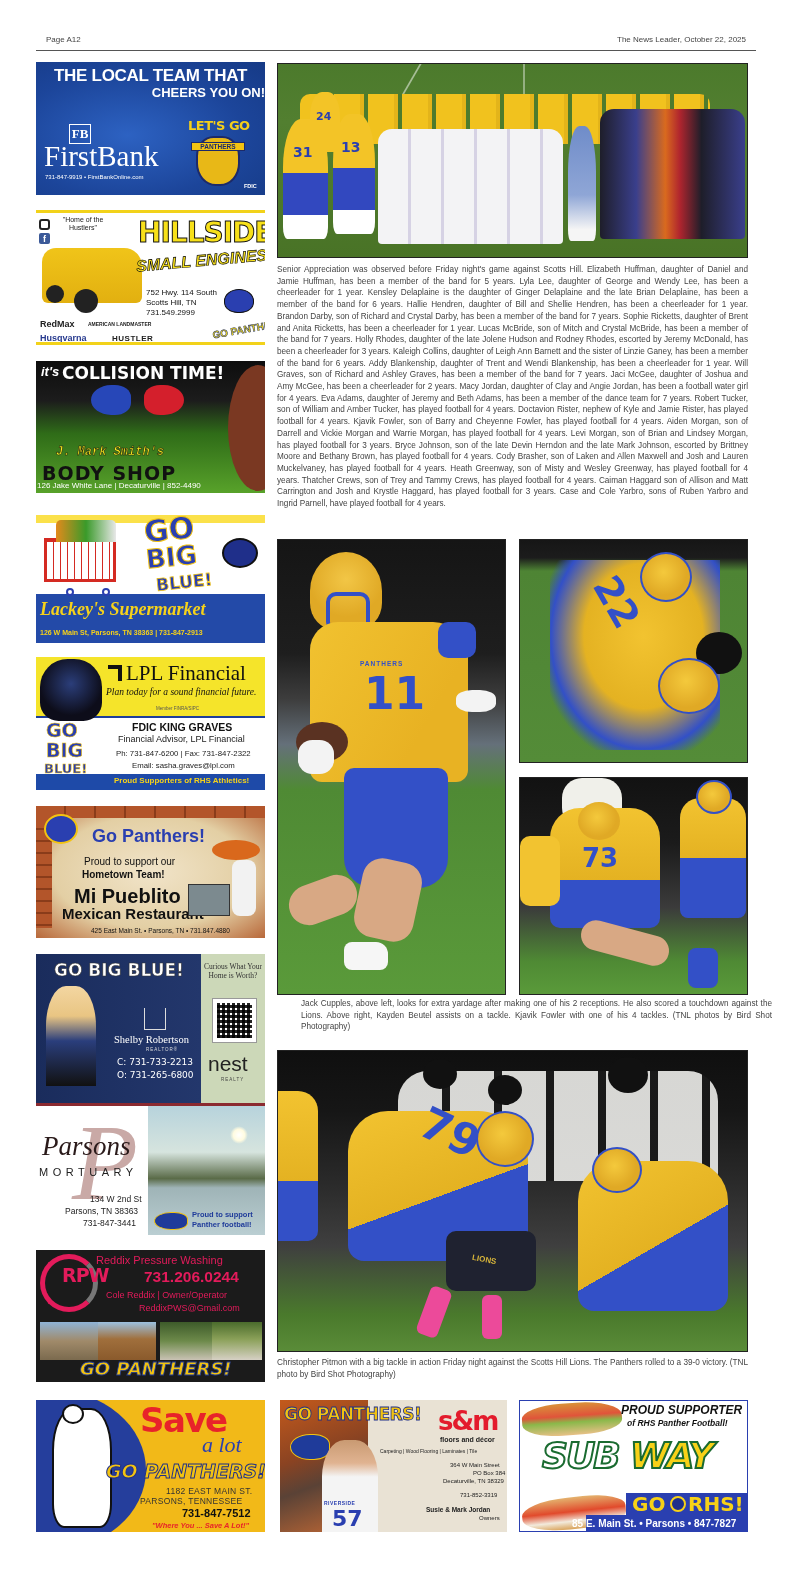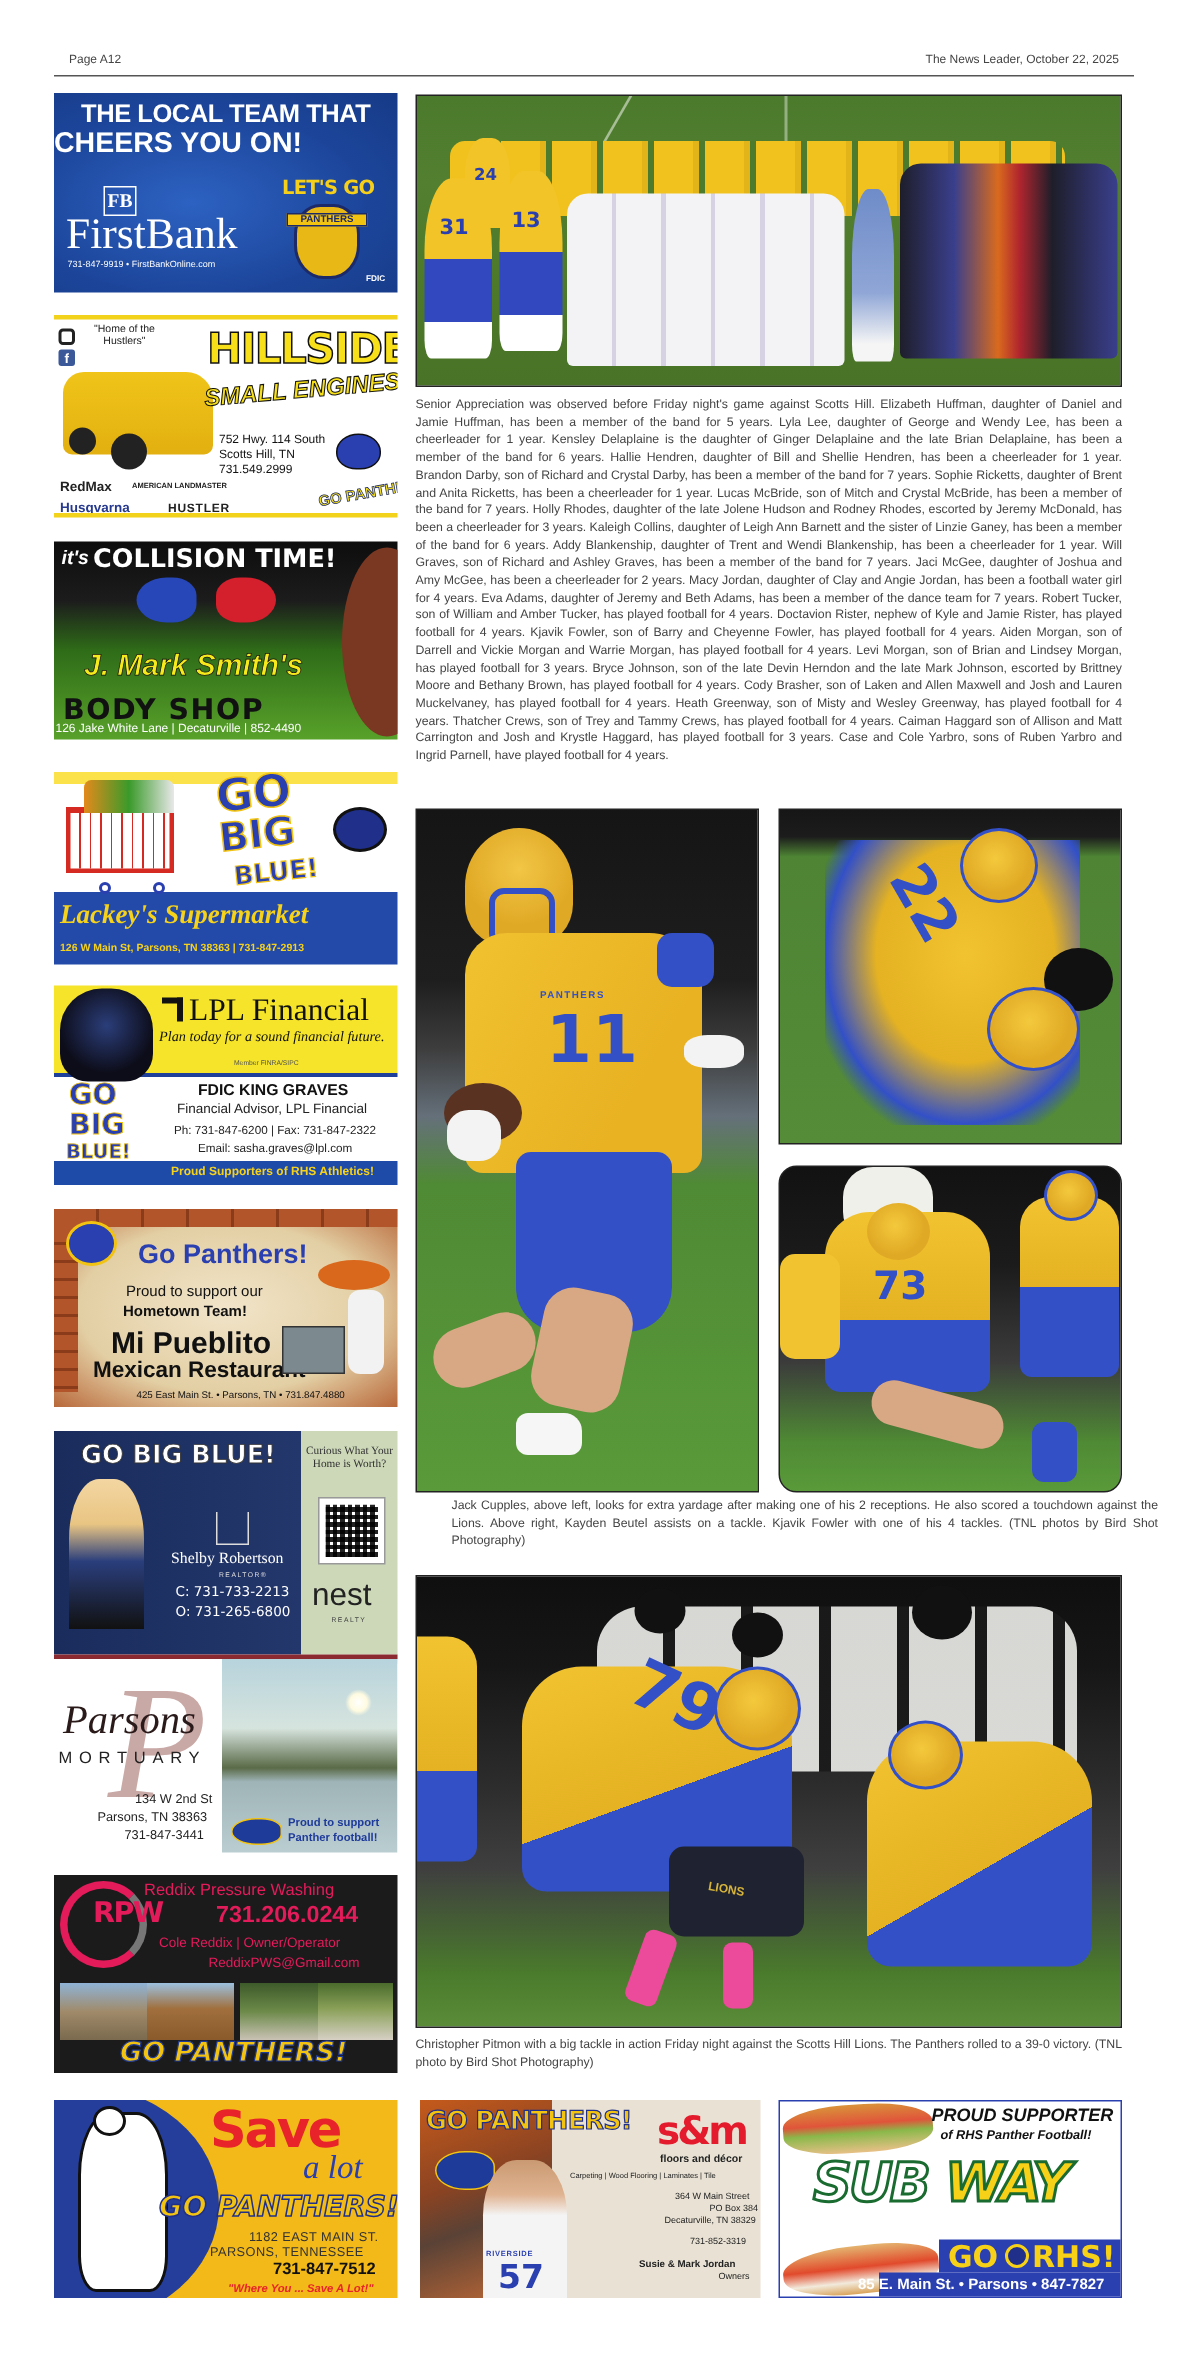--- a/index.html
+++ b/index.html
@@ -25,21 +25,21 @@
 <body>
 
 <div class="header">
   <span class="left">Page A12</span>
   <span class="right">The News Leader, October 22, 2025</span>
   <div class="rule"></div>
 </div>
 
 <div class="ad" style="top:62px;height:133px;background:radial-gradient(ellipse at 40% 55%, #2d62c2 0%, #1c459a 60%, #163a86 100%);">
   <div style="left:0;width:229px;top:4px;text-align:center;color:#fff;font-weight:bold;font-size:17px;letter-spacing:-0.3px;">THE LOCAL TEAM THAT</div>
-  <div style="left:0;width:229px;top:23px;text-align:left;color:#fff;font-weight:bold;font-size:19px;">CHEERS YOU ON!</div>
+  <div style="left:0;width:229px;top:23px;text-align:right;color:#fff;font-weight:bold;font-size:13px;">CHEERS YOU ON!</div>
   <div style="left:33px;top:62px;width:22px;height:20px;border:1.5px solid #fff;color:#fff;font-family:'Liberation Serif',serif;font-weight:bold;font-size:13px;text-align:center;line-height:17px;">FB</div>
   <div style="left:8px;top:78px;color:#fff;font-family:Liberation Serif, serif;font-size:29px;">FirstBank</div>
   <div style="left:9px;top:112px;color:#fff;font-size:6px;">731-847-9919 • FirstBankOnline.com</div>
   <div style="left:152px;top:56px;color:#f5cf1a;font-weight:bold;font-size:13px;font-family:'DejaVu Sans',sans-serif;letter-spacing:-0.5px;">LET'S GO</div>
   <div style="left:160px;top:74px;width:44px;height:50px;background:#e8b817;border:2px solid #1c2a6a;border-radius:40% 40% 45% 45%;"></div>
   <div style="left:155px;top:80px;width:54px;background:#f2c311;color:#1c2a6a;font-weight:bold;font-size:6.5px;text-align:center;border:1px solid #1c2a6a;">PANTHERS</div>
   <div style="left:208px;top:121px;color:#fff;font-weight:bold;font-size:5.5px;">FDIC</div>
 </div>
 
 <div class="ad" style="top:210px;height:135px;background:#fff;border-top:3px solid #f2d21a;border-bottom:3px solid #f2d21a;">
@@ -61,21 +61,21 @@
   <div style="left:4px;top:120px;font-size:9px;font-weight:bold;color:#273a8f;">Husqvarna</div>
   <div style="left:76px;top:121px;font-size:8px;font-weight:bold;color:#222;letter-spacing:0.5px;">HUSTLER</div>
 </div>
 
 <div class="ad" style="top:361px;height:132px;background:linear-gradient(180deg,#0d0d0d 0%, #1c1c1c 30%, #2f6c18 55%, #58a22a 100%);">
   <div style="left:5px;top:3px;color:#fff;font-style:italic;font-weight:bold;font-size:13px;">it's</div>
   <div style="left:26px;top:2px;color:#fff;font-weight:bold;font-size:17px;font-family:'DejaVu Sans',sans-serif;">COLLISION TIME!</div>
   <div style="left:55px;top:24px;width:40px;height:30px;background:#2747b8;border-radius:50% 40% 40% 50%;"></div>
   <div style="left:108px;top:24px;width:40px;height:30px;background:#d41f2c;border-radius:40% 50% 50% 40%;"></div>
   <div style="left:192px;top:4px;width:60px;height:126px;background:#7a3822;border-radius:50%;"></div>
-  <div style="left:20px;top:72px;color:#f6ea1c;font-style:italic;font-weight:bold;font-size:20px;-webkit-text-stroke:0.5px #111;">J. Mark Smith's</div>
+  <div style="left:20px;top:84px;color:#f6ea1c;font-style:italic;font-weight:bold;font-size:12px;font-family:Liberation Mono, monospace;-webkit-text-stroke:0.5px #111;">J. Mark Smith's</div>
   <div style="left:6px;top:101px;color:#111;font-weight:bold;font-size:19px;letter-spacing:1px;font-family:'DejaVu Sans',sans-serif;text-align:center;">BODY SHOP</div>
   <div style="left:1px;top:120px;color:#fff;font-size:8px;">126 Jake White Lane | Decaturville | 852-4490</div>
 </div>
 
 <div class="ad" style="top:508px;height:135px;background:linear-gradient(180deg,#fff 0%, #fff 5%, #fbe14a 5%, #fbe14a 11%, #fff 11%, #fff 64%, #234aa8 64%);">
   <div style="left:8px;top:30px;width:72px;height:44px;border:3px solid #d42a22;border-top-width:4px;background:repeating-linear-gradient(90deg, transparent 0 6px, #d42a22 6px 7px);"></div>
   <div style="left:20px;top:12px;width:60px;height:22px;background:linear-gradient(90deg,#e38a1b,#3a9a2a,#e8e8e8);border-radius:5px 5px 0 0;"></div>
   <div style="left:30px;top:80px;width:8px;height:8px;border:2px solid #2a3fb0;border-radius:50%;"></div>
   <div style="left:66px;top:80px;width:8px;height:8px;border:2px solid #2a3fb0;border-radius:50%;"></div>
   <div style="left:108px;top:4px;color:#2a3fb0;font-weight:bold;font-size:30px;-webkit-text-stroke:1px #f2c311;transform:rotate(-6deg);font-family:'DejaVu Sans',sans-serif;">GO</div>
@@ -239,21 +239,21 @@
 </div>
 
 <div class="photo" style="left:519px;top:539px;width:229px;height:224px;background:linear-gradient(180deg,#161616 0%, #1c1c1c 8%, #4e8434 14%, #548c38 100%);">
   <div style="position:absolute;left:30px;top:20px;width:170px;height:190px;background:radial-gradient(ellipse at 55% 40%, #f2c330 0%, #e4b222 45%, #3350c7 70%, rgba(51,80,199,0) 80%);"></div>
   <div style="position:absolute;left:120px;top:12px;width:52px;height:50px;background:radial-gradient(circle at 45% 40%, #f4c93c 0%, #e0a925 60%);border-radius:50%;border:2px solid #3350c7;"></div>
   <div class="big-num" style="left:70px;top:40px;font-size:38px;color:#3350c7;transform:rotate(60deg);">22</div>
   <div style="position:absolute;left:176px;top:92px;width:46px;height:42px;background:#111;border-radius:50%;"></div>
   <div style="position:absolute;left:138px;top:118px;width:62px;height:56px;background:radial-gradient(circle at 45% 40%, #f4c93c 0%, #e0a925 60%);border-radius:50%;border:2px solid #3350c7;"></div>
 </div>
 
-<div class="photo" style="left:519px;top:777px;width:229px;height:218px;background:linear-gradient(180deg,#121212 0%, #1b1b1b 30%, #3b3b3b 60%, #4f8a34 85%, #5a9a3a 100%);border-radius:12px;">
+<div class="photo" style="left:519px;top:777px;width:229px;height:218px;background:linear-gradient(180deg,#121212 0%, #1b1b1b 30%, #3b3b3b 60%, #4f8a34 85%, #5a9a3a 100%);">
   <div style="position:absolute;left:42px;top:0;width:60px;height:50px;background:#f0f0ea;border-radius:20px;"></div>
   <div style="position:absolute;left:30px;top:30px;width:110px;height:120px;background:linear-gradient(180deg,#f2c330 0%, #e4b222 60%, #3350c7 60%);border-radius:30px 30px 10px 10px;"></div>
   <div style="position:absolute;left:58px;top:24px;width:42px;height:38px;background:radial-gradient(circle at 45% 40%, #f4c93c 0%, #e0a925 60%);border-radius:50%;"></div>
   <div class="big-num" style="left:62px;top:65px;font-size:26px;color:#3350c7;">73</div>
   <div style="position:absolute;left:0;top:58px;width:40px;height:70px;background:#f2c330;border-radius:10px;"></div>
   <div style="position:absolute;left:160px;top:20px;width:66px;height:120px;background:linear-gradient(180deg,#f2c330 0%, #e4b222 50%, #3350c7 50%);border-radius:20px 20px 8px 8px;"></div>
   <div style="position:absolute;left:176px;top:2px;width:36px;height:34px;background:radial-gradient(circle at 45% 40%, #f4c93c 0%, #e0a925 60%);border-radius:50%;border:2px solid #3350c7;"></div>
   <div style="position:absolute;left:60px;top:150px;width:90px;height:30px;background:#d8a884;border-radius:15px;transform:rotate(15deg);"></div>
   <div style="position:absolute;left:168px;top:170px;width:30px;height:40px;background:#3350c7;border-radius:8px;"></div>
 </div>

